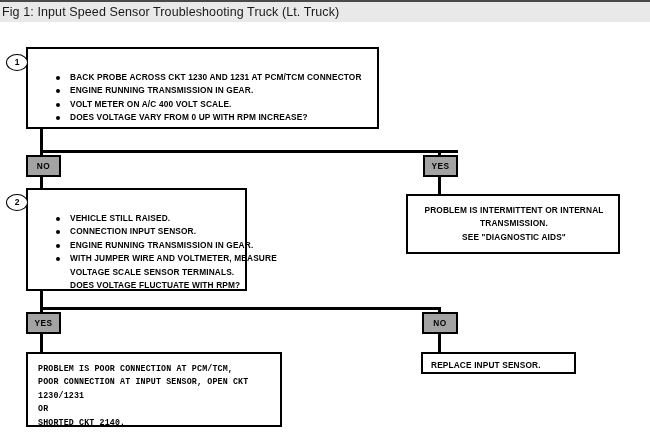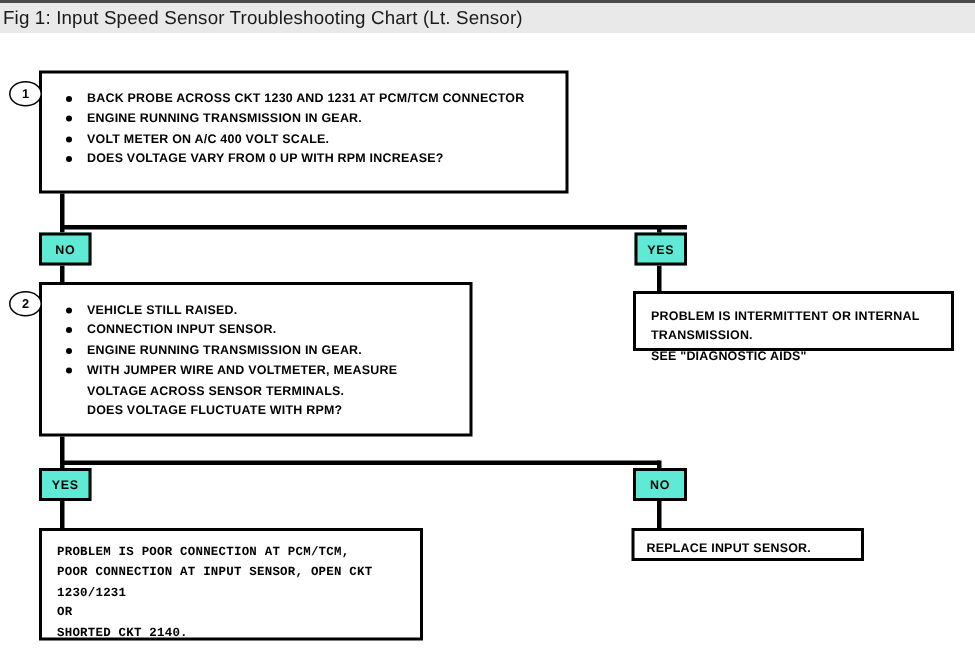--- a/index.html
+++ b/index.html
@@ -58,21 +58,21 @@
   .fbox .bullet-line {
     font-size: 8.3px;
     font-weight: bold;
     letter-spacing: 0.15px;
     line-height: 13.4px;
     white-space: nowrap;
     color: #000;
   }
   .bullet-list {
     list-style: none;
-    margin: 4px;
+    margin: 16px;
     padding: 0;
   }
   .bullet-list li {
     position: relative;
     padding-left: 16px;
     font-size: 8.3px;
     font-weight: bold;
     letter-spacing: 0.15px;
     line-height: 13.4px;
     white-space: nowrap;
@@ -104,21 +104,21 @@
     font-weight: bold;
     text-align: center;
     line-height: 14px;
     z-index: 5;
   }
 
   
   .yn-box {
     position: absolute;
     border: 2px solid #000;
-    background: #5eead4;
+    background: #a3a3a3;
     box-sizing: border-box;
     font-size: 8.3px;
     font-weight: bold;
     letter-spacing: 0.5px;
     text-align: center;
     z-index: 4;
   }
 
   
   .conn-v {
@@ -130,29 +130,29 @@
   .conn-h {
     position: absolute;
     height: 3px;
     background: #000;
     z-index: 1;
   }
 
   
   #box-step1     { left: 26px;  top: 25px;  width: 353px; height: 82px; }
   #circle-1      { left: 6px;   top: 32px; }
-  #box-step2     { left: 26px;  top: 166px; width: 289px; height: 103px; }
+  #box-step2     { left: 26px;  top: 166px; width: 221px; height: 103px; }
   #circle-2      { left: 6px;   top: 172px; }
 
   #yn-no-1       { left: 26px;  top: 133px; width: 35px;  height: 22px;  line-height: 19px; }
   #yn-yes-1      { left: 423px; top: 133px; width: 35px;  height: 22px;  line-height: 19px; }
   #yn-yes-2      { left: 26px;  top: 290px; width: 35px;  height: 22px;  line-height: 19px; }
   #yn-no-2       { left: 422px; top: 290px; width: 36px;  height: 22px;  line-height: 19px; }
 
-  #box-intermittent { left: 422px; top: 172px; width: 214px; height: 40px; padding-top: 8px; }
+  #box-intermittent { left: 406px; top: 172px; width: 214px; height: 60px; padding-top: 8px; text-align: center; }
   #box-replace      { left: 421px; top: 330px; width: 155px; height: 22px; padding: 5px 8px; }
   #box-poorconn     { left: 26px;  top: 330px; width: 256px; height: 75px; padding-top: 8px; font-family: Liberation Mono, monospace; }
 
   
   #c-s1-down     { left: 40px;  top: 107px; height: 26px; }
   #c-branch1     { left: 40px;  top: 128px; width: 418px; }
   #c-yes1-down   { left: 438px; top: 128px; height: 7px; }
   #c-yes1-tail   { left: 438px; top: 155px; height: 17px; }
   #c-no1-tail    { left: 40px;  top: 155px; height: 13px; }
 
@@ -160,21 +160,21 @@
   #c-s2-down     { left: 40px;  top: 269px; height: 22px; }
   #c-branch2     { left: 40px;  top: 285px; width: 400px; }
   #c-no2-down    { left: 438px; top: 285px; height: 7px; }
   #c-no2-tail    { left: 438px; top: 312px; height: 19px; }
   #c-yes2-tail   { left: 40px;  top: 312px; height: 19px; }
 </style>
 </head>
 <body>
 
 <div id="title-bar">
-  <span class="title-text">Fig 1: Input Speed Sensor Troubleshooting Chart (Lt. Sensor)</span>
+  <span class="title-text">Fig 1: Input Speed Sensor Troubleshooting Truck (Lt. Truck)</span>
 </div>
 
 <div id="chart-area">
 
   <div class="step-circle" id="circle-1">1</div>
   <div class="fbox" id="box-step1">
     <ul class="bullet-list">
       <li class="has-bullet">BACK PROBE ACROSS CKT 1230 AND 1231 AT PCM/TCM CONNECTOR</li>
       <li class="has-bullet">ENGINE RUNNING TRANSMISSION IN GEAR.</li>
       <li class="has-bullet">VOLT METER ON A/C 400 VOLT SCALE.</li>
@@ -192,21 +192,21 @@
   <div class="conn-v" id="c-no1-tail"></div>
   <div class="conn-v" id="c-yes1-tail"></div>
 
   <div class="step-circle" id="circle-2">2</div>
   <div class="fbox" id="box-step2">
     <ul class="bullet-list">
       <li class="has-bullet">VEHICLE STILL RAISED.</li>
       <li class="has-bullet">CONNECTION INPUT SENSOR.</li>
       <li class="has-bullet">ENGINE RUNNING TRANSMISSION IN GEAR.</li>
       <li class="has-bullet">WITH JUMPER WIRE AND VOLTMETER, MEASURE</li>
-      <li class="cont">VOLTAGE ACROSS SENSOR TERMINALS.</li>
+      <li class="cont">VOLTAGE SCALE SENSOR TERMINALS.</li>
       <li class="cont">DOES VOLTAGE FLUCTUATE WITH RPM?</li>
     </ul>
   </div>
 
   <div class="conn-v" id="c-s2-down"></div>
   <div class="conn-h" id="c-branch2"></div>
   <div class="conn-v" id="c-no2-down"></div>
 
   <div class="yn-box" id="yn-yes-2">YES</div>
   <div class="yn-box" id="yn-no-2">NO</div>

